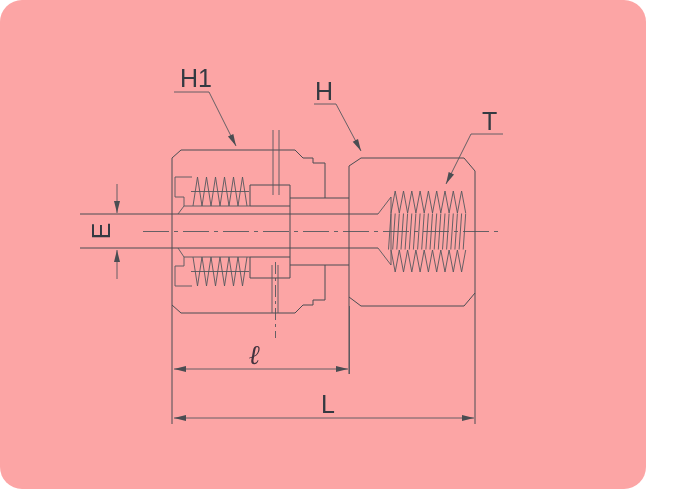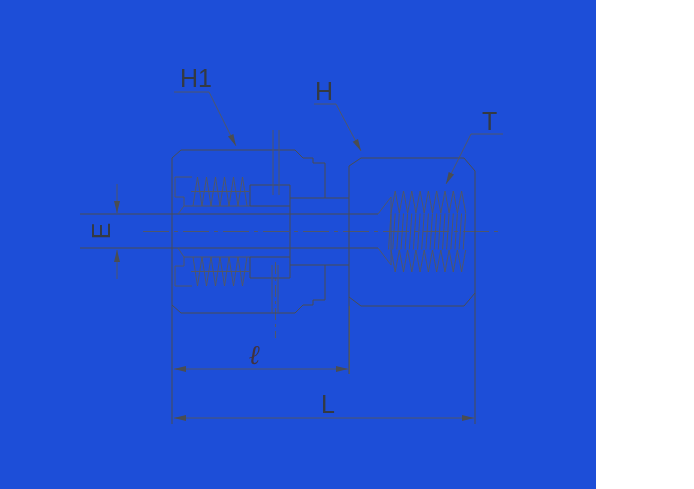--- a/index.html
+++ b/index.html
@@ -1,20 +1,20 @@
 <!DOCTYPE html>
 <html><head>
 <meta charset="utf-8">
 <style>
   html,body{margin:0;padding:0;}
   body{
     width:694px;height:489px;background:#ffffff;overflow:hidden;
     font-family:"Liberation Sans",sans-serif;
   }
-  .canvas{position:relative;width:596px;height:489px;background:#1d4ed8;}
+  .canvas{position:relative;width:646px;height:489px;background:#fca5a5;border-radius:22px;}
   svg{position:absolute;left:0;top:0;}
   .ln{stroke:#4a4d52;stroke-width:1;fill:none;}
   .ln-thin{stroke:#55585d;stroke-width:0.9;fill:none;}
   .cl{stroke:#55585d;stroke-width:0.9;fill:none;stroke-dasharray:26 5 4 5;}
   .cl-v{stroke:#55585d;stroke-width:0.9;fill:none;stroke-dasharray:12 4 3 4;}
   .lbl{fill:#343a42;font-family:"Liberation Sans",sans-serif;font-size:25px;}
   .lbl-script{fill:#41333e;font-family:"DejaVu Serif",serif;font-style:italic;font-size:27px;}
   .arrowfill{fill:#4a4d52;}
 </style>
 </head>

